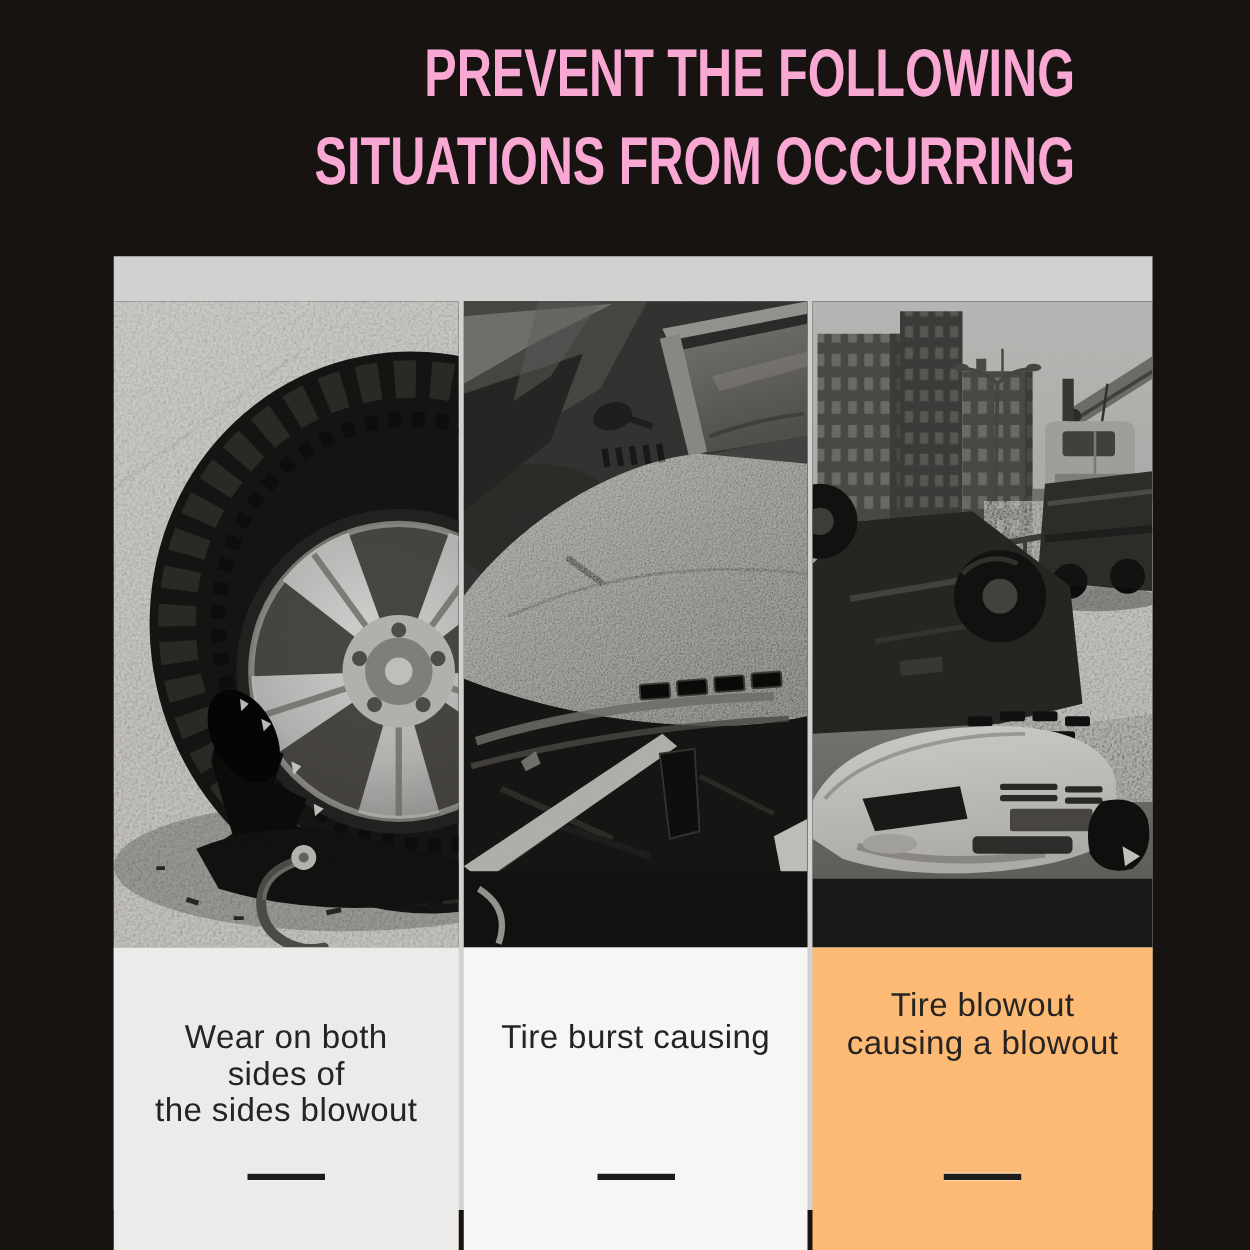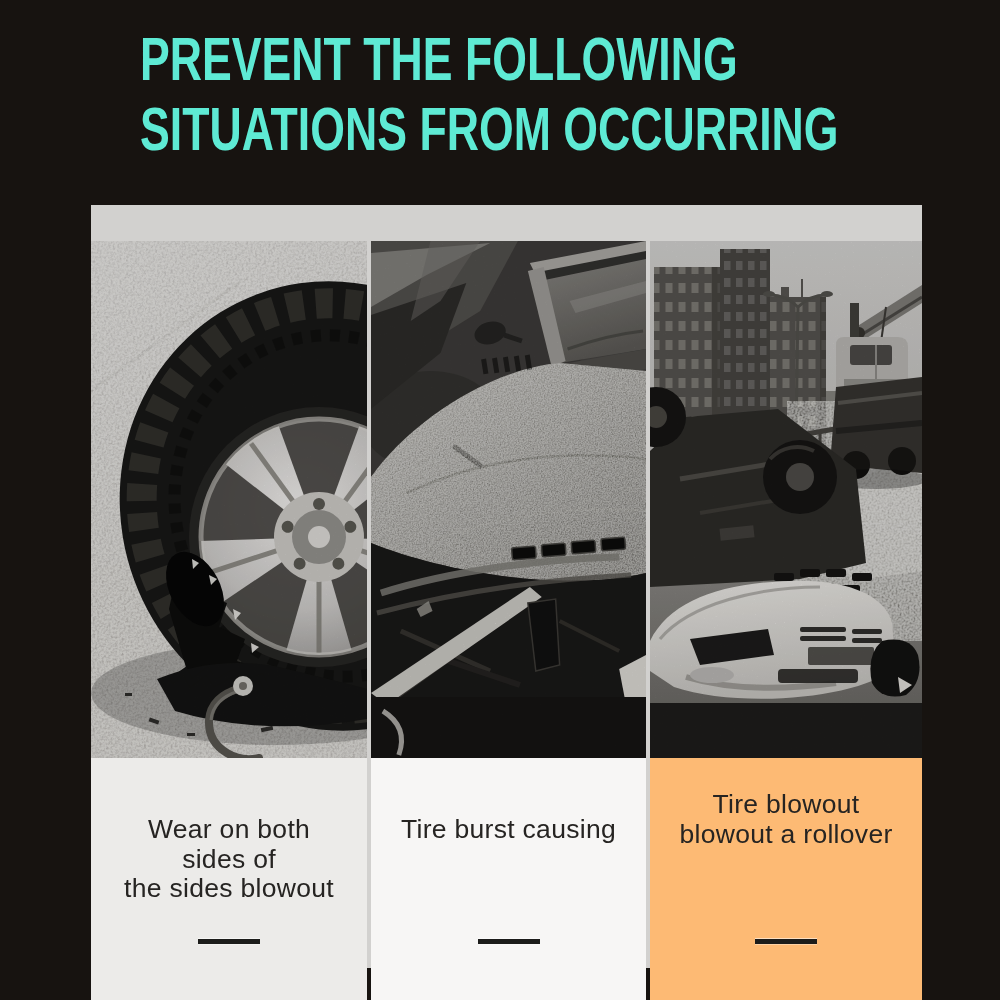--- a/index.html
+++ b/index.html
@@ -1,19 +1,19 @@
 <!DOCTYPE html>
 <html><head>
 <meta charset="utf-8">
 <style>
   html,body{margin:0;padding:0;background:#171310;}
   body{width:1000px;height:1000px;overflow:hidden;font-family:"Liberation Sans",sans-serif;}
   .stage{position:relative;width:1000px;height:1000px;background:#171310;overflow:hidden;}
-  .headline{position:absolute;left:0;right:0;top:24px;text-align:left;color:#5eead4;
-            font-weight:700;font-size:62px;line-height:70px;letter-spacing:0;}
+  .headline{position:absolute;left:0;right:0;top:24px;text-align:right;color:#f9a8d4;
+            font-weight:700;font-size:54px;line-height:70px;letter-spacing:0;}
   .headline .hl{display:block;transform:scaleX(.72);transform-origin:50% 50%;white-space:nowrap;}
   .content{position:absolute;left:91px;top:205px;width:831px;height:763px;
            display:grid;grid-template-columns:276px 275px 272px;column-gap:4px;background:#d2d1cf;}
   .panel{display:flex;flex-direction:column;margin-top:36px;}
   .photo{height:517px;overflow:hidden;background:#444;}
   .photo svg{display:block;width:100%;height:100%;}
   .caption{height:246px;position:relative;text-align:center;padding-top:57px;box-sizing:border-box;
            font-size:26.5px;line-height:29.5px;color:#262422;letter-spacing:.3px;}
   .panel:nth-child(1) .caption{background:#ECEBE9;}
   .panel:nth-child(2) .caption{background:#F7F6F5;}
@@ -330,20 +330,20 @@
             <ellipse cx="62" cy="434" rx="22" ry="8" fill="#b5b3b0"></ellipse>
           </g>
           <path d="M232,400 q28,-6 36,14 q6,26 -12,40 q-24,6 -34,-12 q-6,-28 10,-42 Z" fill="#121110"></path>
           <polygon points="248,436 262,444 250,452" fill="#d9d7d2"></polygon>
           <rect x="0" y="462" width="272" height="55" fill="#1d1c1a"></rect>
           <rect width="272" height="517" filter="url(#p3g)" opacity="0.11"></rect>
         </svg>
       </div>
       <div class="caption">
         <span class="cap-line">Tire blowout</span>
-        <span class="cap-line">blowout a rollover</span>
+        <span class="cap-line">causing a blowout</span>
         <span class="cap-line"></span>
         <span class="divider"></span>
       </div>
     </section>
 
   </div>
 </div>
 
 </body></html>

